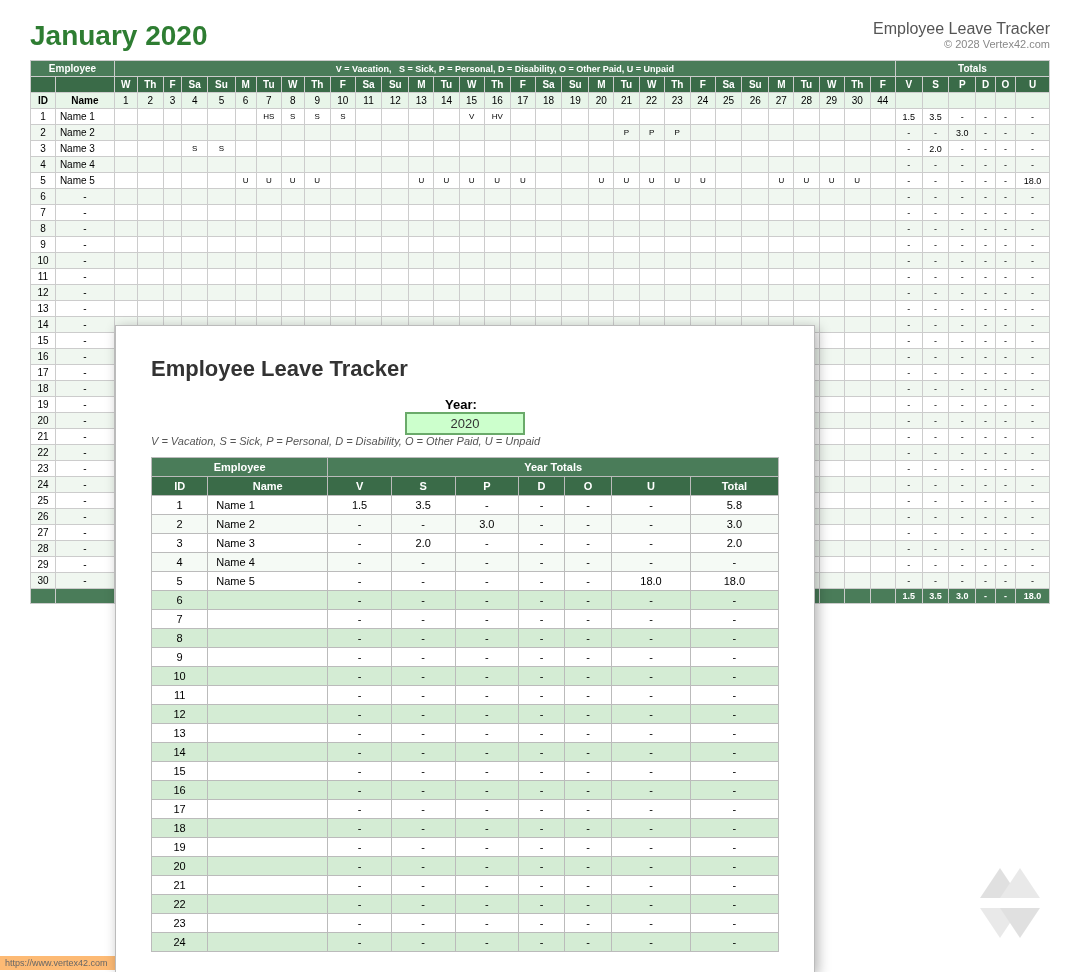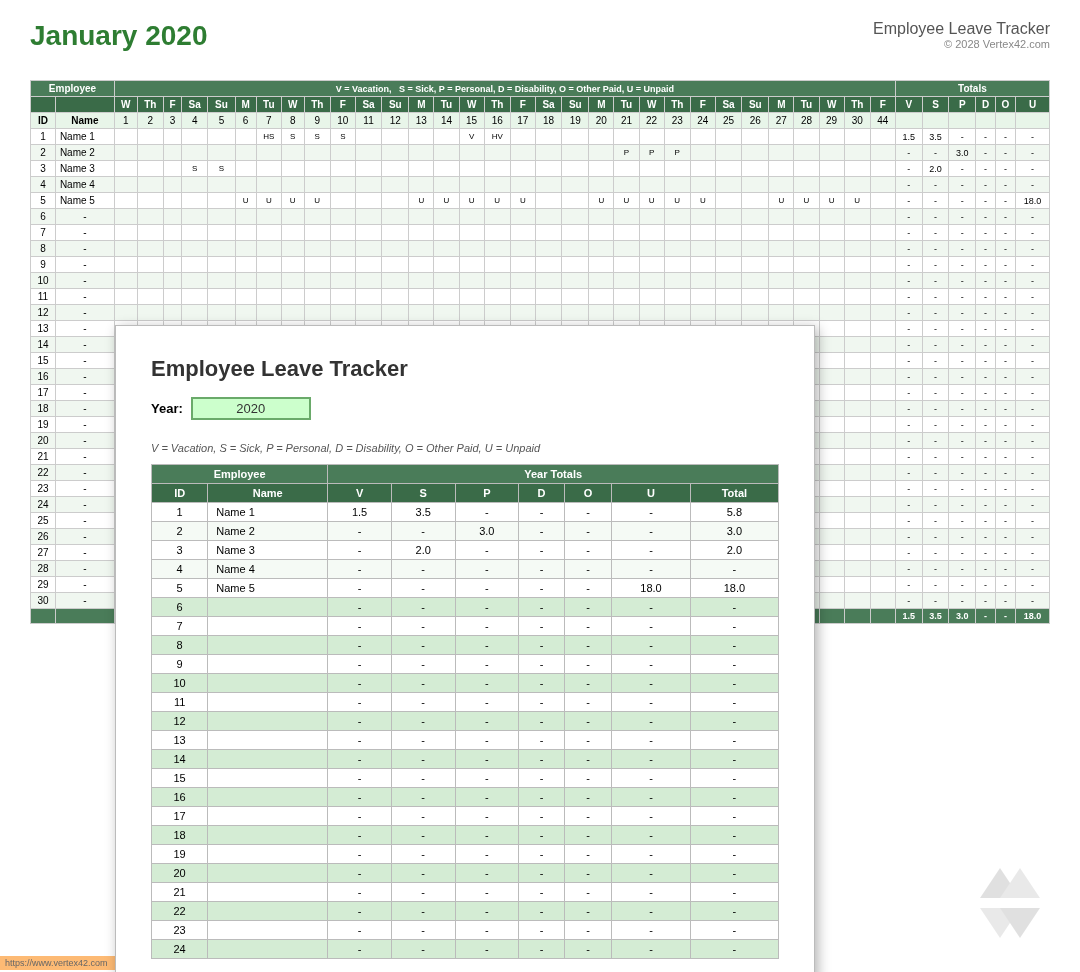--- a/index.html
+++ b/index.html
@@ -19,21 +19,21 @@
       width: 1080px;
       height: 972px;
       background: #fff;
       padding: 20px 30px;
     }
 
     .bg-title {
       font-size: 28px;
       font-weight: bold;
       color: #2e7d32;
-      margin-bottom: 20px;
+      margin-bottom: 0;
     }
 
     .bg-app-title {
       font-size: 16px;
       color: #555;
       text-align: right;
     }
 
     .bg-copyright {
       font-size: 11px;
@@ -114,22 +114,23 @@
     }
 
     .modal-company {
       font-size: 22px;
       color: #333;
     }
 
     .modal-year-row {
       display: flex;
       align-items: center;
-      margin-bottom: 22px;
+      margin-bottom: 0;
       font-size: 13px;
+      flex-direction: column;
     }
 
     .modal-year-label {
       font-weight: bold;
       margin-right: 8px;
       font-size: 13px;
     }
 
     .modal-year-input {
       border: 2px solid #6aaa6a;

